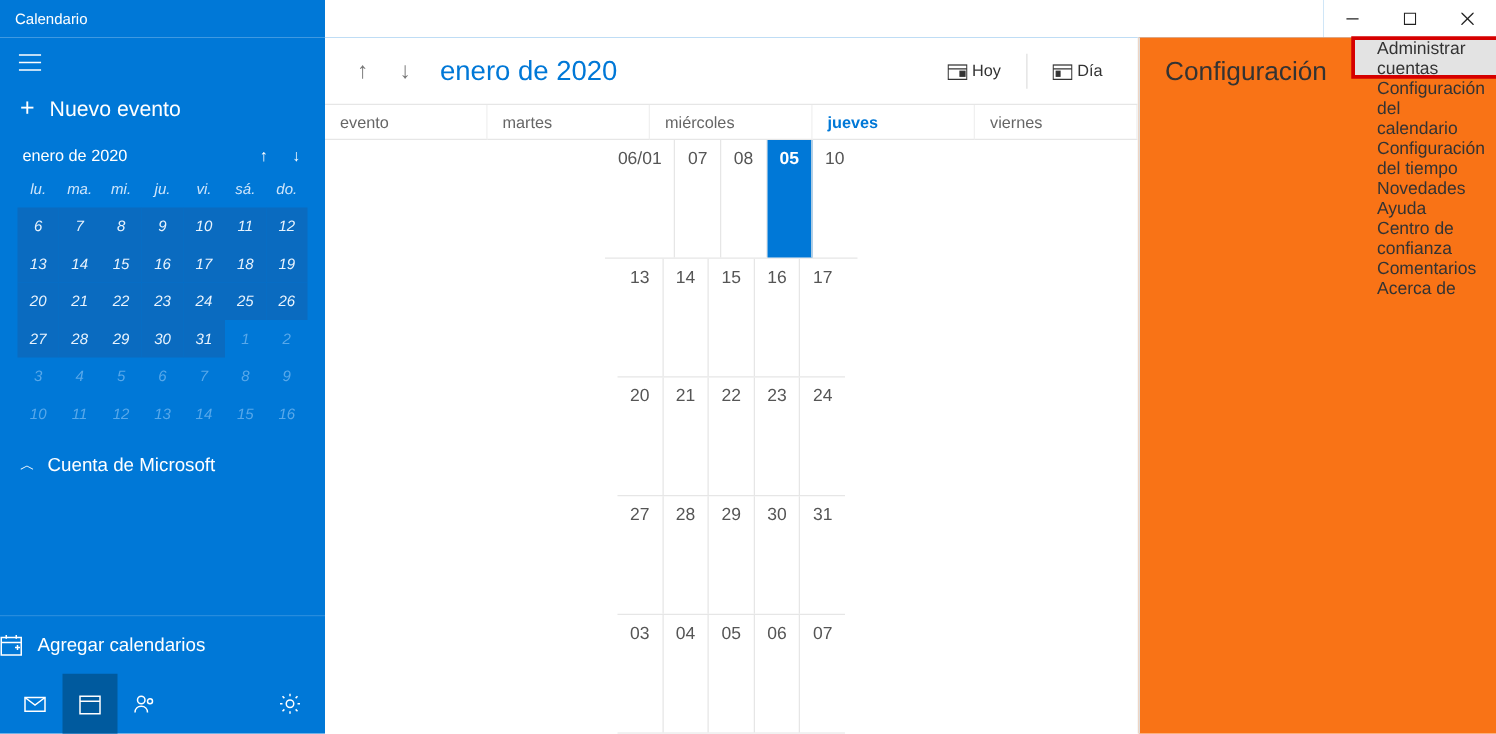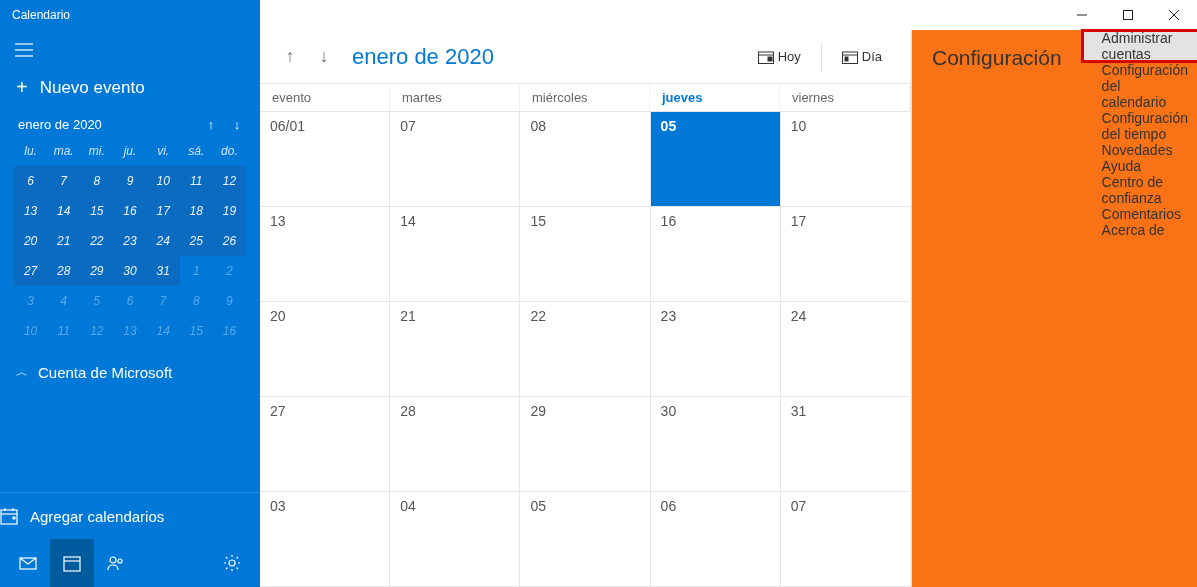--- a/index.html
+++ b/index.html
@@ -45,21 +45,21 @@
   .toolbar { display: flex; align-items: center; height: 54px; padding: 0 18px; gap: 10px; border-bottom: 1px solid #e6e6e6; }
   .nav-arrow { color: #777; font-size: 18px; width: 24px; text-align: center; }
   .month-title { color: #0078d7; font-size: 22px; font-weight: 400; margin-left: 6px; }
   .toolbar .grow { flex: 1; }
   .tool-btn { display: flex; align-items: center; gap: 4px; padding: 6px 10px; font-size: 13px; color: #333; }
   .tool-btn svg { width: 16px; height: 14px; stroke: #333; stroke-width: 1; fill: none; }
   .tool-sep { width: 1px; height: 28px; background: #e0e0e0; }
   .weekday-row { display: flex; padding-left: 0; }
   .weekday { flex: 1; padding: 6px 10px 6px 12px; font-size: 13px; color: #666; border-right: 1px solid #f0f0f0; border-bottom: 1px solid #e6e6e6; }
   .weekday.today { color: #0078d7; font-weight: 700; }
-  .grid { flex: 1; display: flex; flex-direction: column; }
+  .grid { flex: 1; display: flex; flex-direction: column; align-items: center; }
   .grow-rows { flex: 1; display: flex; flex-direction: column; }
   .week { flex: 1; display: flex; border-bottom: 1px solid #e6e6e6; }
   .day { flex: 1; border-right: 1px solid #e6e6e6; padding: 6px 10px; font-size: 14px; color: #555; position: relative; }
   .day:last-child { border-right: none; }
   .day.today { background: #0078d7; color: #fff; font-weight: 700; }
   
   .settings { width: 286px; background: #f97316; border-left: 1px solid #ddd; display: flex; }
   .settings h1 { font-size: 21px; font-weight: 400; color: #333; padding: 16px 20px 10px 20px; }
   .sitem { padding: 0 20px; font-size: 14px; color: #333; }
   .sitem.highlight { background: #e3e3e3; outline: 3px solid #d60000; outline-offset: -2px; }

